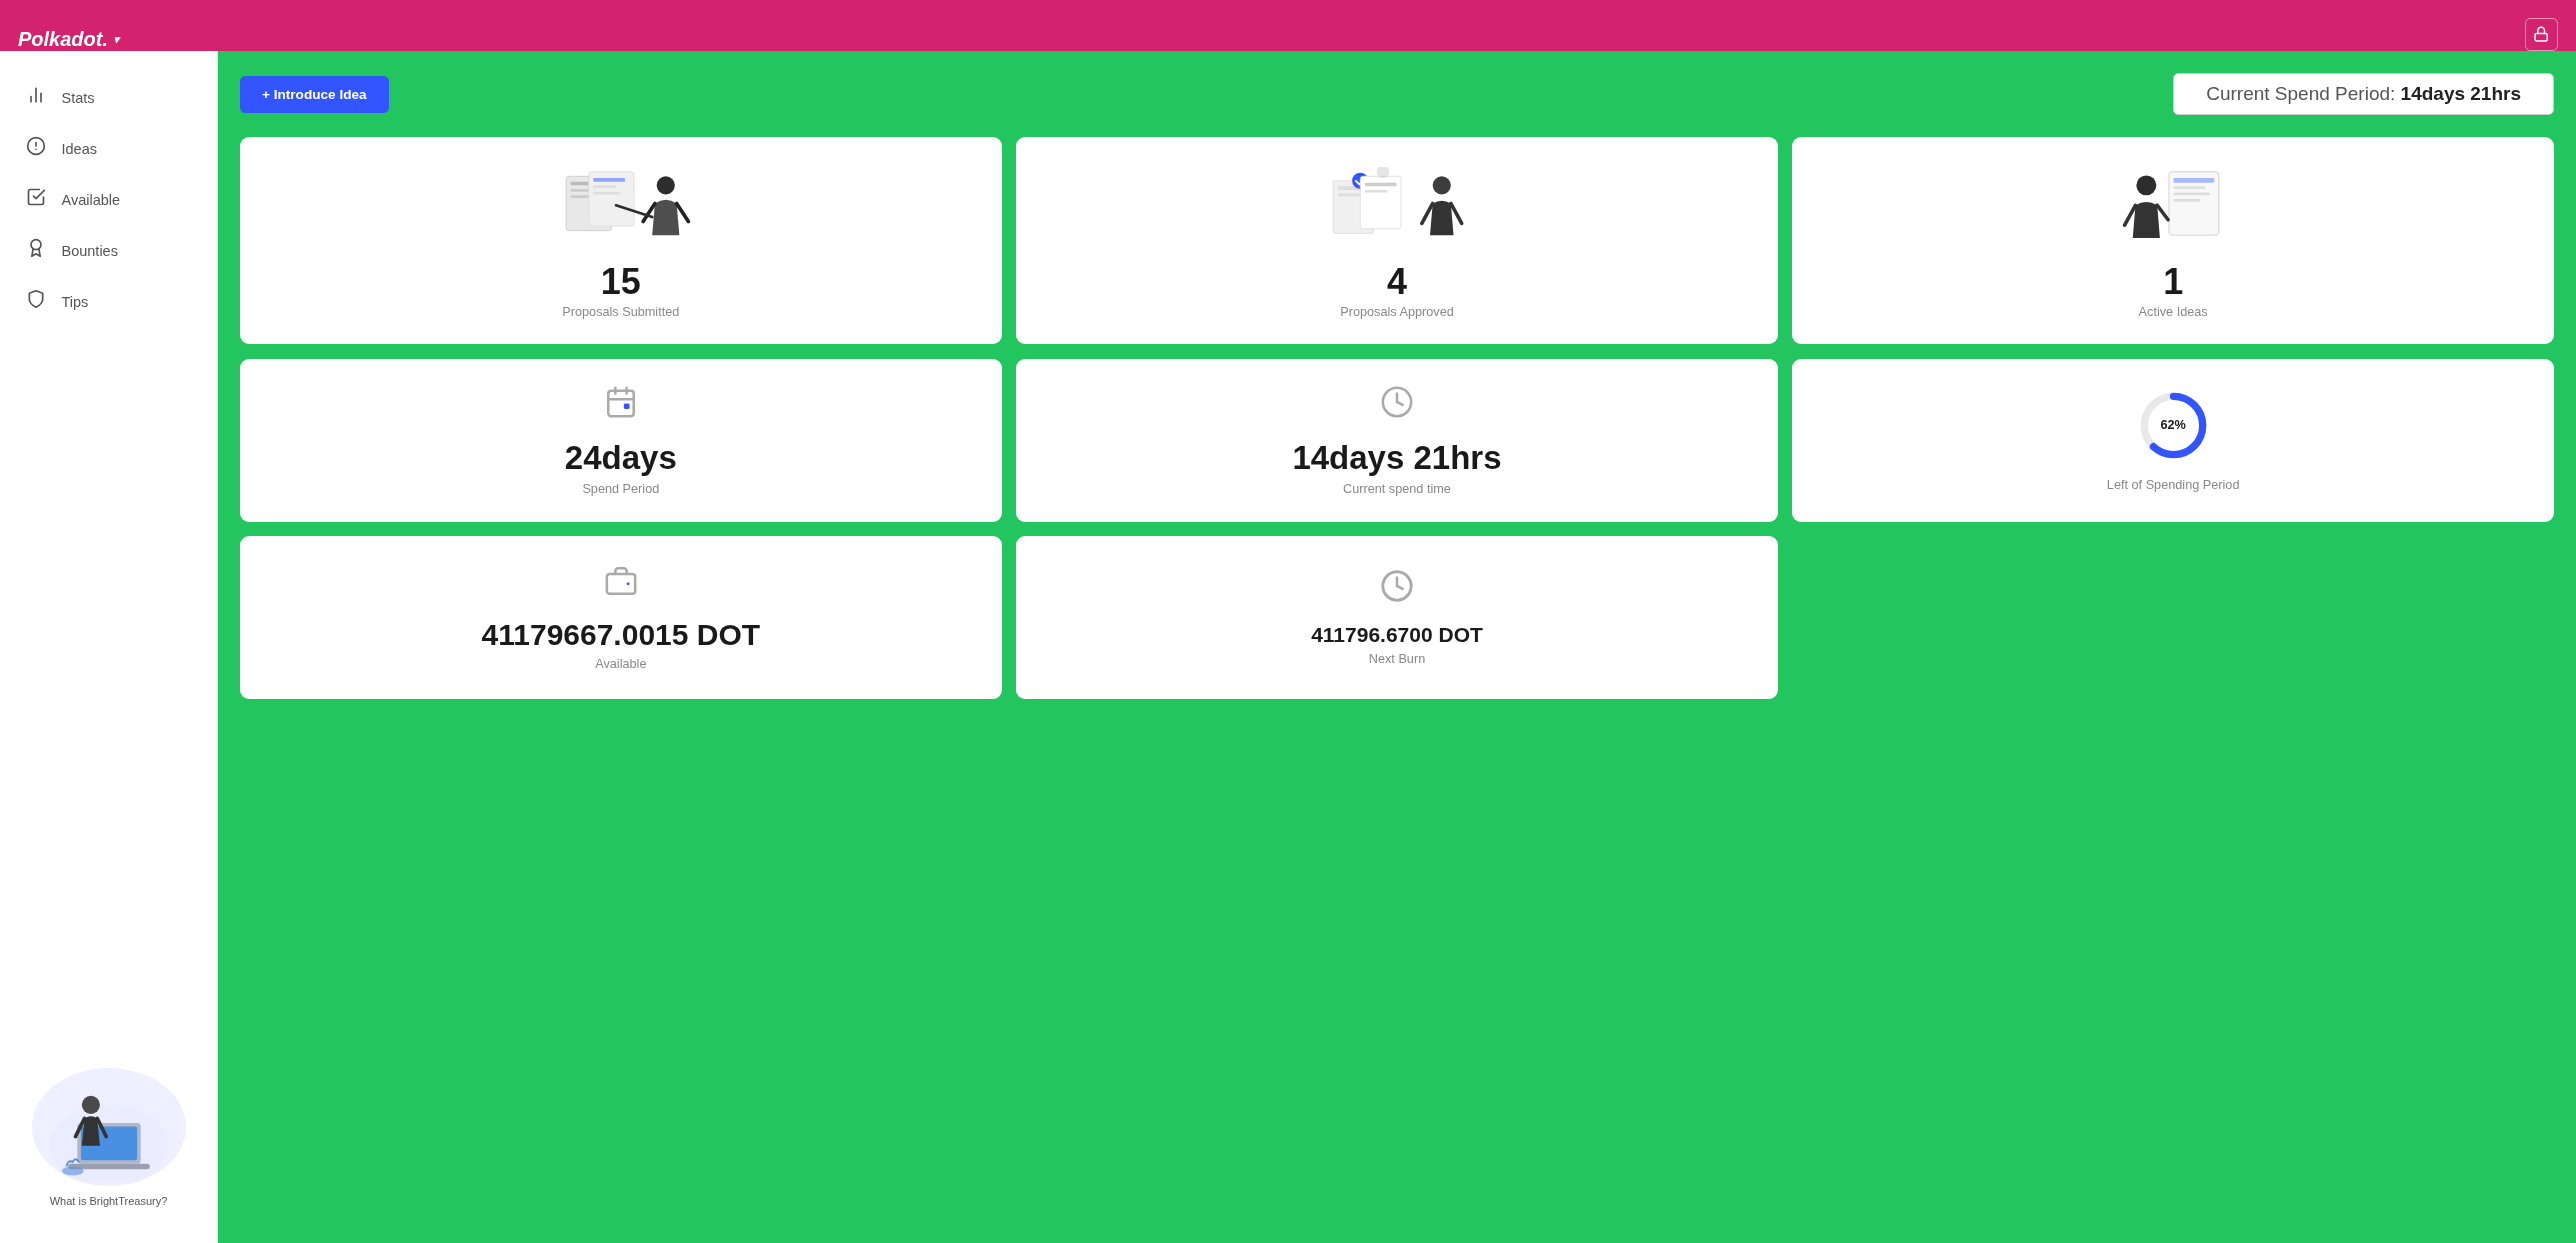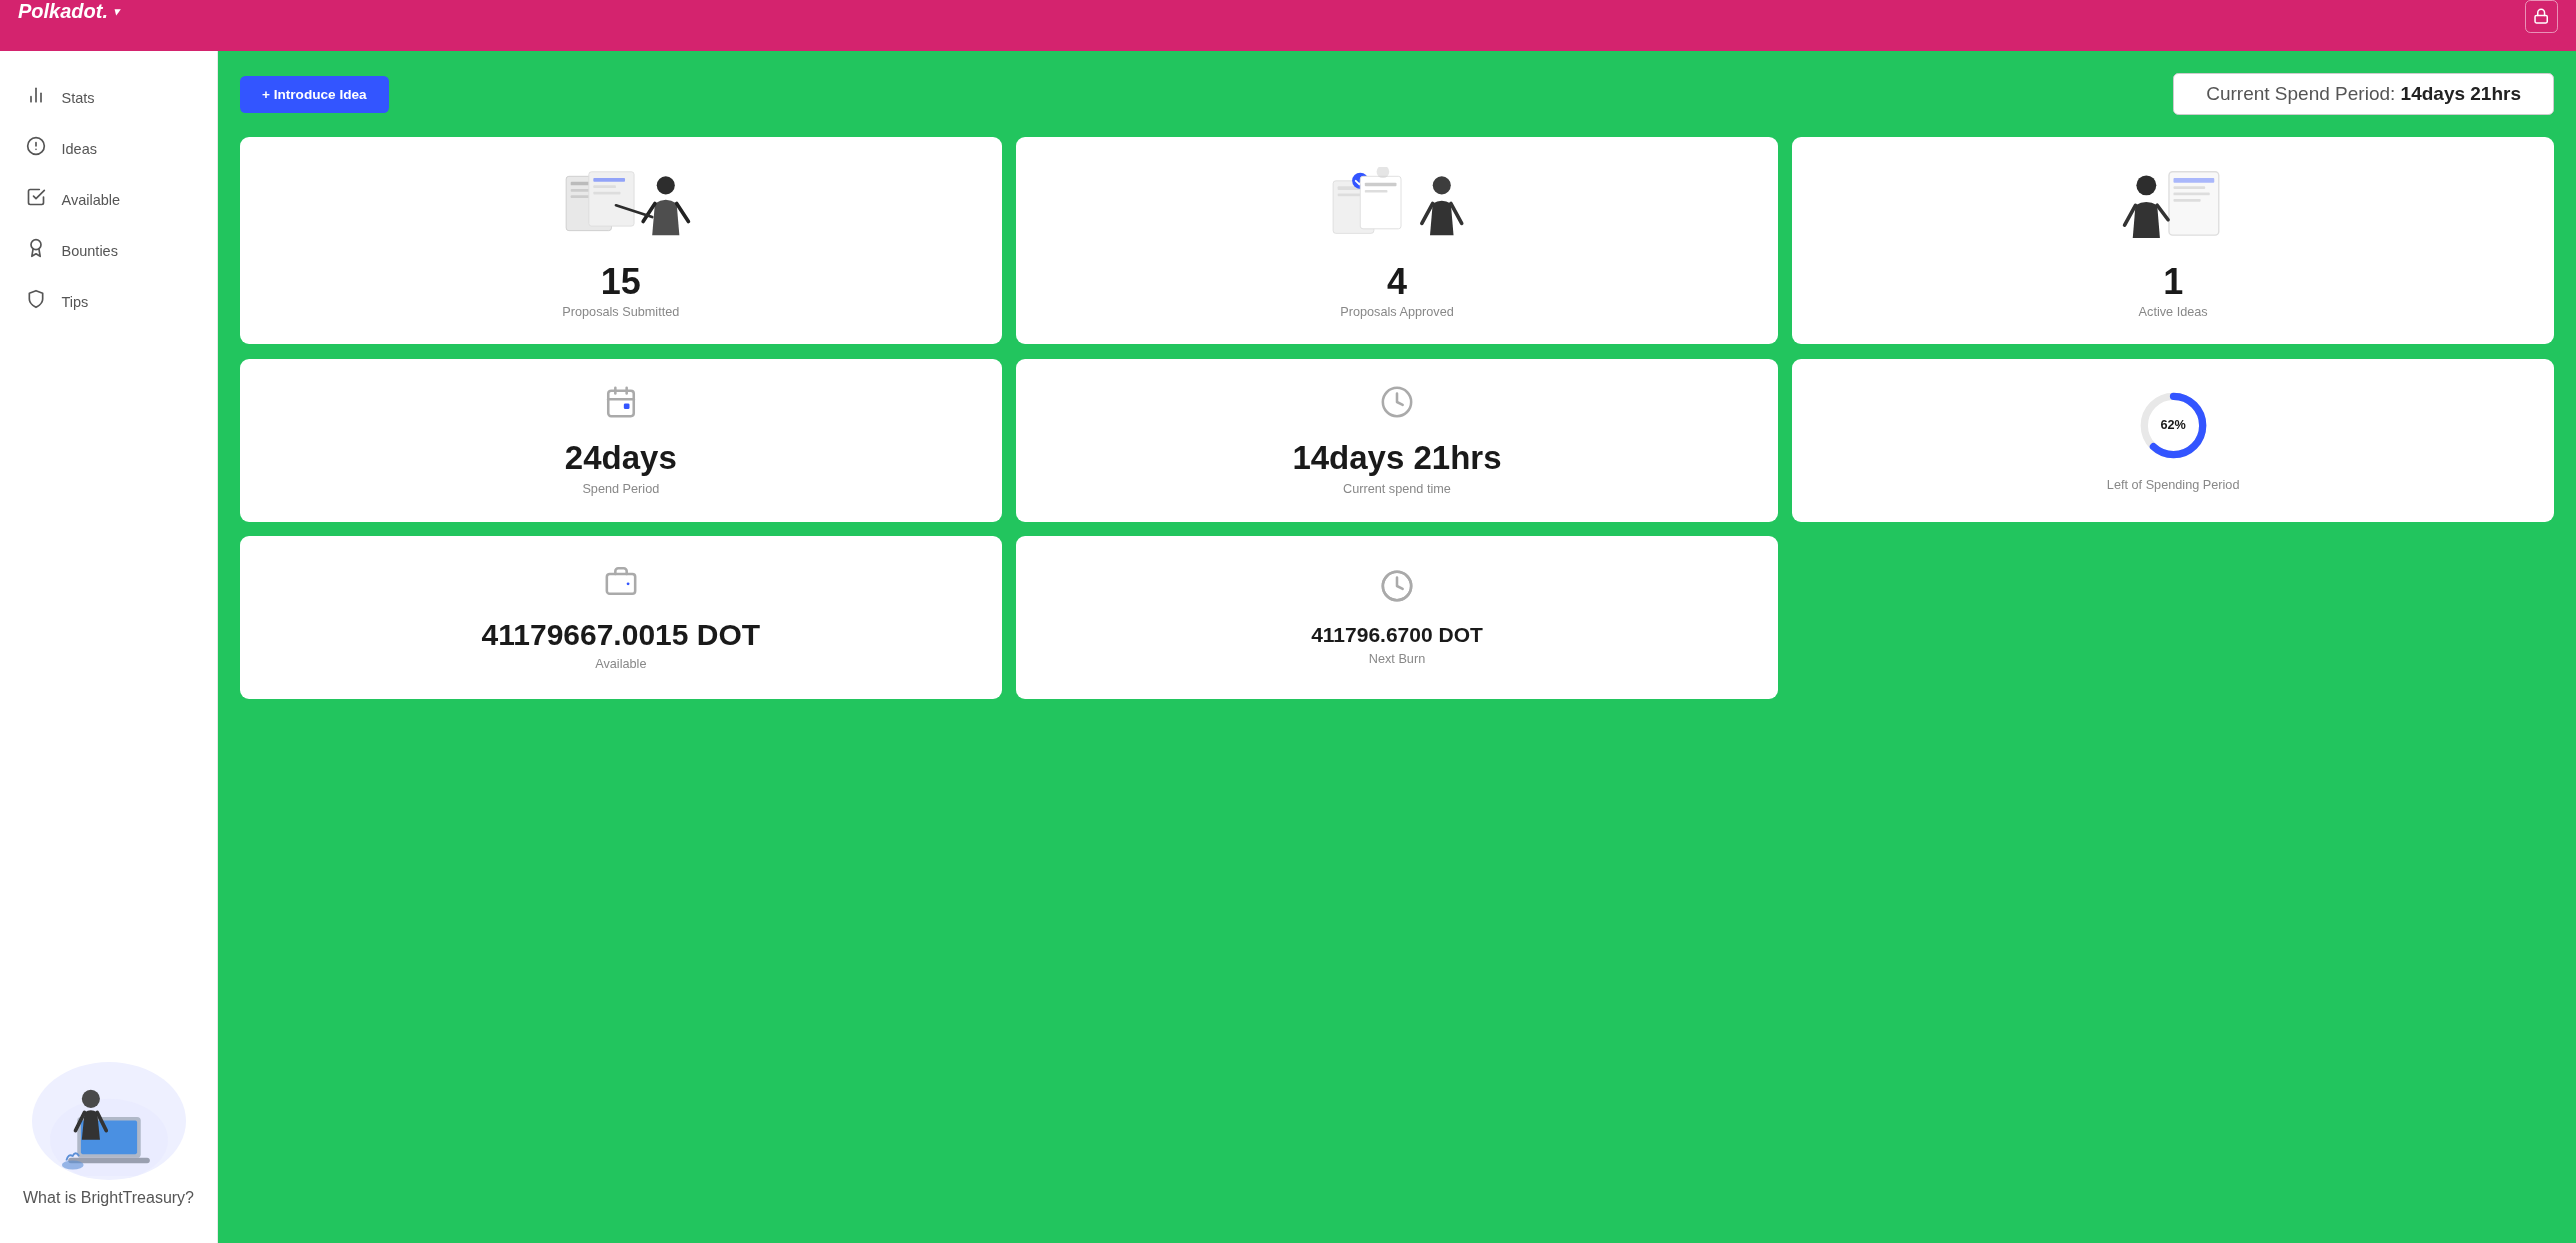--- a/index.html
+++ b/index.html
@@ -3,21 +3,21 @@
   <meta charset="utf-8">
   <style>
     * { box-sizing: border-box; margin: 0; padding: 0; }
     body { font-family: -apple-system, BlinkMacSystemFont, 'Segoe UI', sans-serif; background: #f4f4f6; }
 
     
     .header {
       background: #d4236e;
       height: 51px;
       display: flex;
-      align-items: flex-start;
+      align-items: flex-end;
       justify-content: space-between;
       padding: 0 18px;
     }
     .logo {
       color: white;
       font-size: 20px;
       font-style: italic;
       font-weight: bold;
       display: flex;
       align-items: center;
@@ -88,21 +88,21 @@
       height: 118px;
       background: #eef0ff;
       border-radius: 50%;
       display: flex;
       align-items: center;
       justify-content: center;
       overflow: hidden;
       position: relative;
     }
     .sidebar-bottom-label {
-      font-size: 16px;
+      font-size: 11px;
       color: #555;
       text-align: center;
     }
 
     
     .main-content {
       flex: 1;
       overflow-y: auto;
       padding: 22px;
       background: #22c55e;

